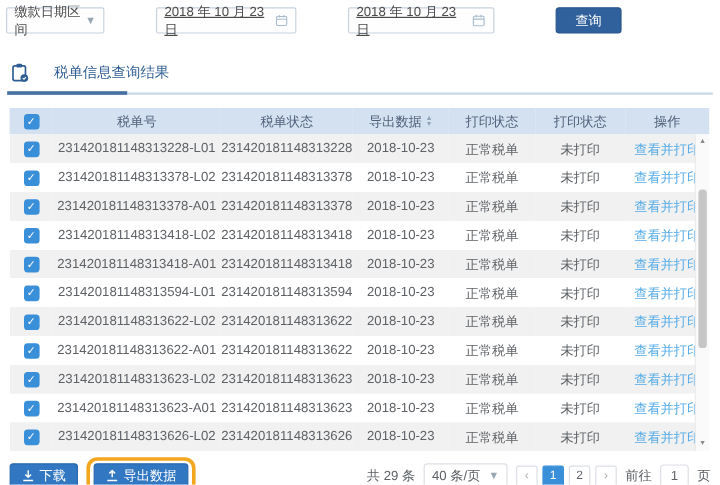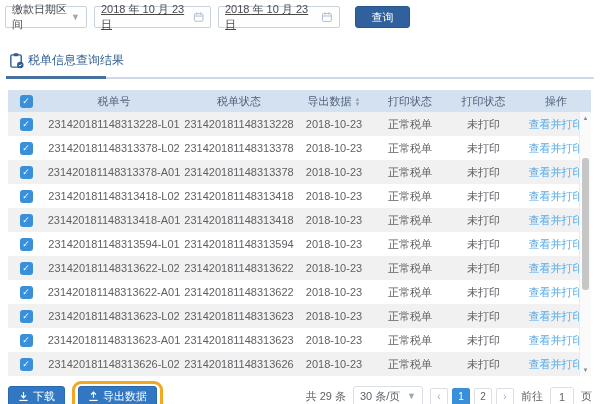--- a/index.html
+++ b/index.html
@@ -3,36 +3,36 @@
 <meta charset="utf-8">
 <style>
   * { margin:0; padding:0; box-sizing:border-box; }
   html,body { background:#fff; }
   .container {
     width:600px; height:404px; position:relative; overflow:hidden;
     background:#fff; font-family:"Liberation Sans", sans-serif; color:#5e6266;
   }
 
   
-  .filter-bar { display:flex; align-items:center; margin:6px 0 0 5px; }
+  .filter-bar { display:flex; align-items:center; margin:6px 0 0 5px;gap:36px; }
   .box {
     height:22px; border:1px solid #c8d2de; border-radius:2px; background:#fefefe;
     display:flex; align-items:center; font-size:11px; color:#4a4a4a; padding:0 6px;
   }
   .sel { width:82px; justify-content:space-between; margin-right:7px; }
   .caret { color:#9aa7b5; font-size:9px; line-height:1; }
   .date-input { width:117px; justify-content:space-between; margin-right:7px;text-decoration:underline; }
   .date-input.second { width:122px; margin-right:15px; }
   .btn-query {
     width:55px; height:22px; background:#30619c; border:1px solid #2a568c; border-radius:3px;
     color:#fff; font-size:11px; display:flex; align-items:center; justify-content:center; cursor:pointer;
   }
 
   
-  .section-head { display:flex; gap:3px; margin:24px 0 0 8px; }
+  .section-head { display:flex; gap:20px; margin:24px 0 0 8px; }
   .section-title { font-size:12px; color:#2f5e92; }
   .divider { position:relative; margin:8px 0 0 6px; width:588px; height:2px; background:#ccd9e9; }
   .divider::before { content:""; position:absolute; left:0; top:-1px; width:100px; height:3px; background:#46719f; }
 
   
   .table-wrap { position:relative; margin:11px 0 0 8px; width:583px; }
   table { border-collapse:collapse; table-layout:fixed; width:583px; }
   thead tr { height:22px; background:#d3e1f1; }
   th { font-weight:normal; font-size:11px; color:#51607a; text-align:center; }
   tbody tr { height:24px; background:#fff; }
@@ -263,21 +263,21 @@
               <path d="M1.5 10.3h9"></path>
             </svg>
           <span>导出数据</span>
         </div>
       </span>
     </div>
 
     <div class="pager">
       <span>共 29 条</span>
       <div class="page-size">
-        <span>30 条/页</span>
+        <span>40 条/页</span>
         <span class="caret">▼</span>
       </div>
       <div class="page-group">
         <span class="page-btn arrow">‹</span>
         <span class="page-btn active">1</span>
         <span class="page-btn">2</span>
         <span class="page-btn arrow">›</span>
       </div>
       <span>前往</span>
       <span class="goto-input">1</span>

